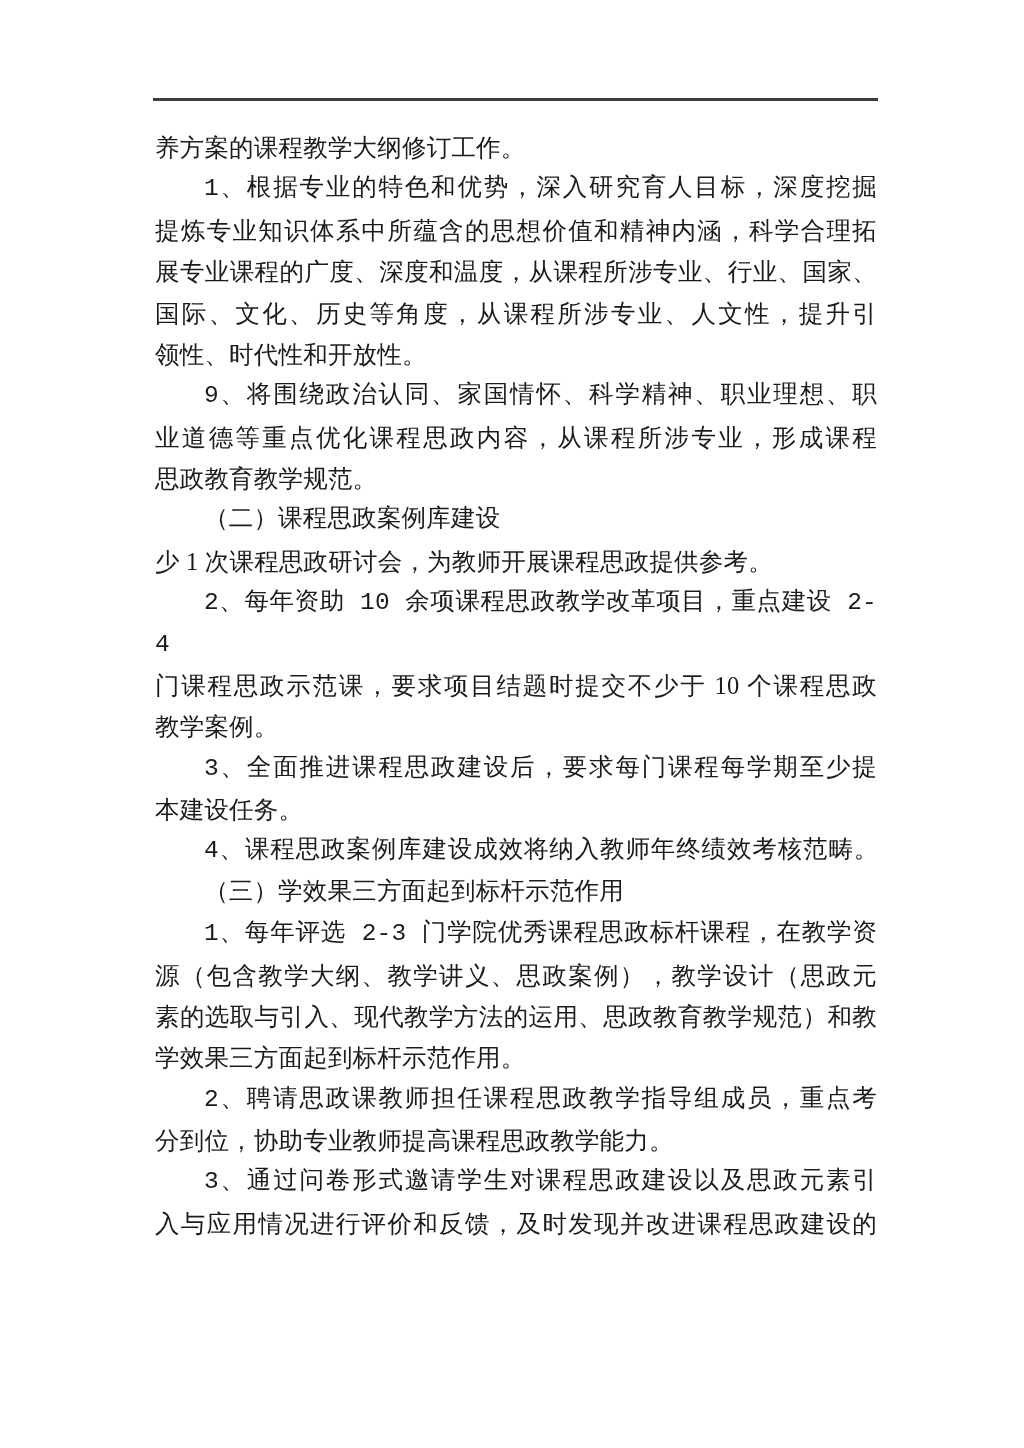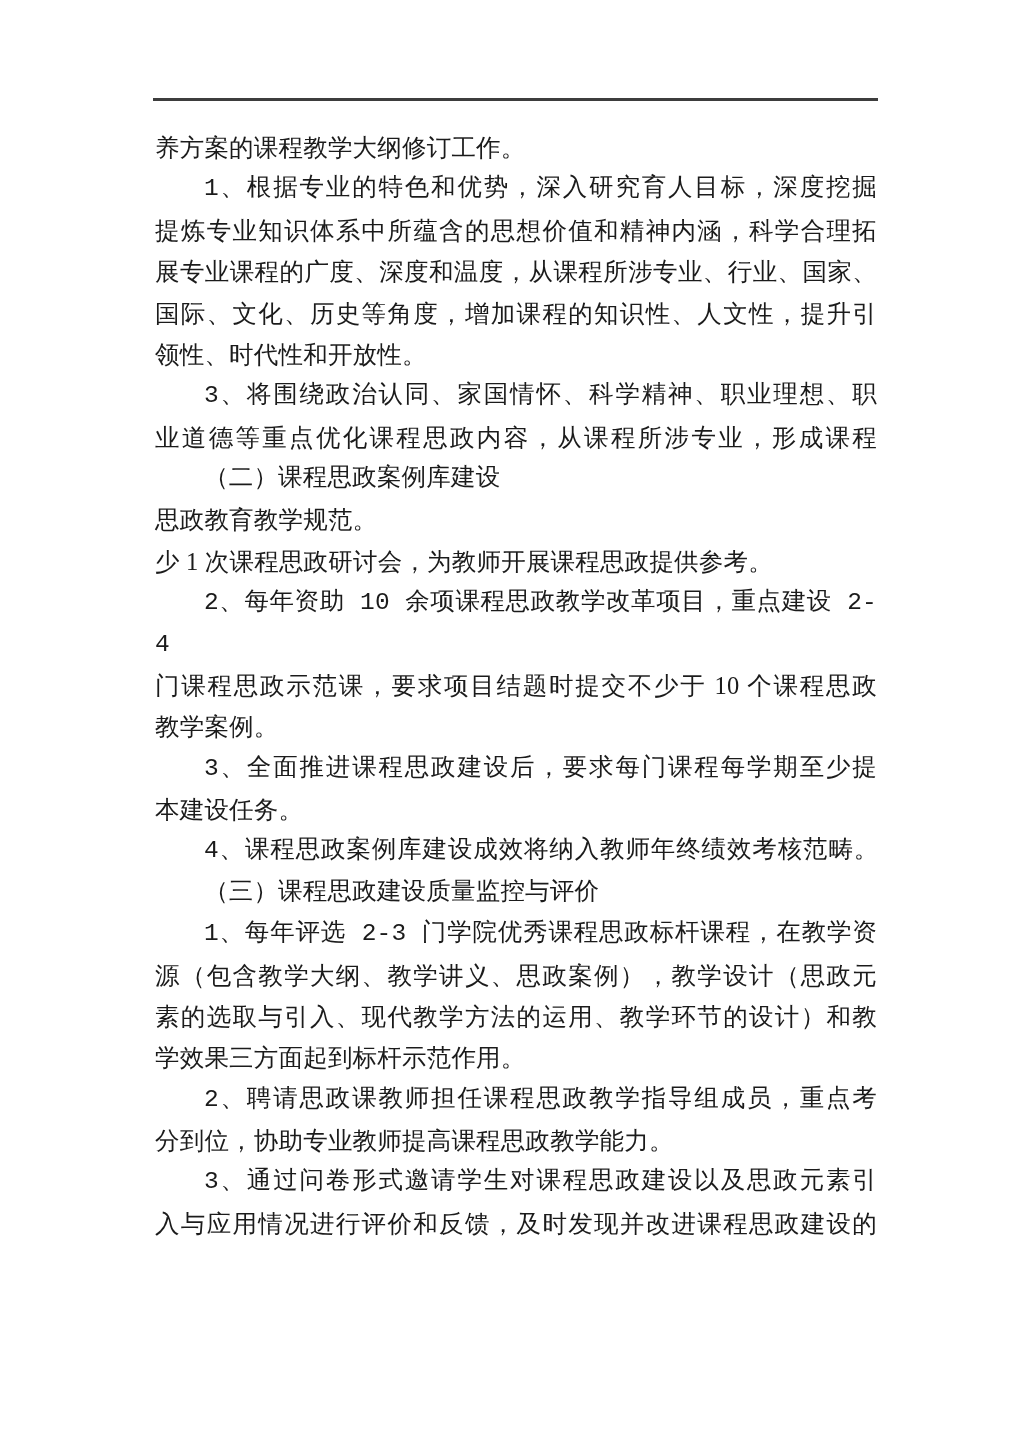--- a/index.html
+++ b/index.html
@@ -38,36 +38,36 @@
 </head>
 <body>
 
 <div class="page" style="background: rgb(255, 255, 255); color: rgb(27, 27, 27);">
   <div class="header-rule" style="background: rgb(61, 61, 61);"></div>
   <div class="doc-body">
       <div class="line">养方案的课程教学大纲修订工作。</div>
       <div class="line j ind">1、根据专业的特色和优势，深入研究育人目标，深度挖掘</div>
       <div class="line j">提炼专业知识体系中所蕴含的思想价值和精神内涵，科学合理拓</div>
       <div class="line j">展专业课程的广度、深度和温度，从课程所涉专业、行业、国家、</div>
-      <div class="line j">国际、文化、历史等角度，增加课程的知识性、人文性，提升引</div>
+      <div class="line j">国际、文化、历史等角度，从课程所涉专业、人文性，提升引</div>
       <div class="line">领性、时代性和开放性。</div>
-      <div class="line j ind">3、将围绕政治认同、家国情怀、科学精神、职业理想、职</div>
+      <div class="line j ind">9、将围绕政治认同、家国情怀、科学精神、职业理想、职</div>
       <div class="line j">业道德等重点优化课程思政内容，从课程所涉专业，形成课程</div>
+      <div class="line">思政教育教学规范。</div>
       <div class="line ind">（二）课程思政案例库建设</div>
-      <div class="line">思政教育教学规范。</div>
       <div class="line">少 1 次课程思政研讨会，为教师开展课程思政提供参考。</div>
       <div class="line j ind">2、每年资助 10 余项课程思政教学改革项目，重点建设 2-4</div>
       <div class="line j">门课程思政示范课，要求项目结题时提交不少于 10 个课程思政</div>
       <div class="line">教学案例。</div>
       <div class="line j ind">3、全面推进课程思政建设后，要求每门课程每学期至少提</div>
       <div class="line">本建设任务。</div>
       <div class="line j ind tight">4、课程思政案例库建设成效将纳入教师年终绩效考核范畴。</div>
-      <div class="line ind">（三）课程思政建设质量监控与评价</div>
+      <div class="line ind">（三）学效果三方面起到标杆示范作用</div>
       <div class="line j ind">1、每年评选 2-3 门学院优秀课程思政标杆课程，在教学资</div>
       <div class="line j">源（包含教学大纲、教学讲义、思政案例），教学设计（思政元</div>
-      <div class="line j">素的选取与引入、现代教学方法的运用、教学环节的设计）和教</div>
+      <div class="line j">素的选取与引入、现代教学方法的运用、思政教育教学规范）和教</div>
       <div class="line">学效果三方面起到标杆示范作用。</div>
       <div class="line j ind">2、聘请思政课教师担任课程思政教学指导组成员，重点考</div>
       <div class="line">分到位，协助专业教师提高课程思政教学能力。</div>
       <div class="line j ind">3、通过问卷形式邀请学生对课程思政建设以及思政元素引</div>
       <div class="line j">入与应用情况进行评价和反馈，及时发现并改进课程思政建设的</div>
     </div>
 </div>
 
 </body></html>

